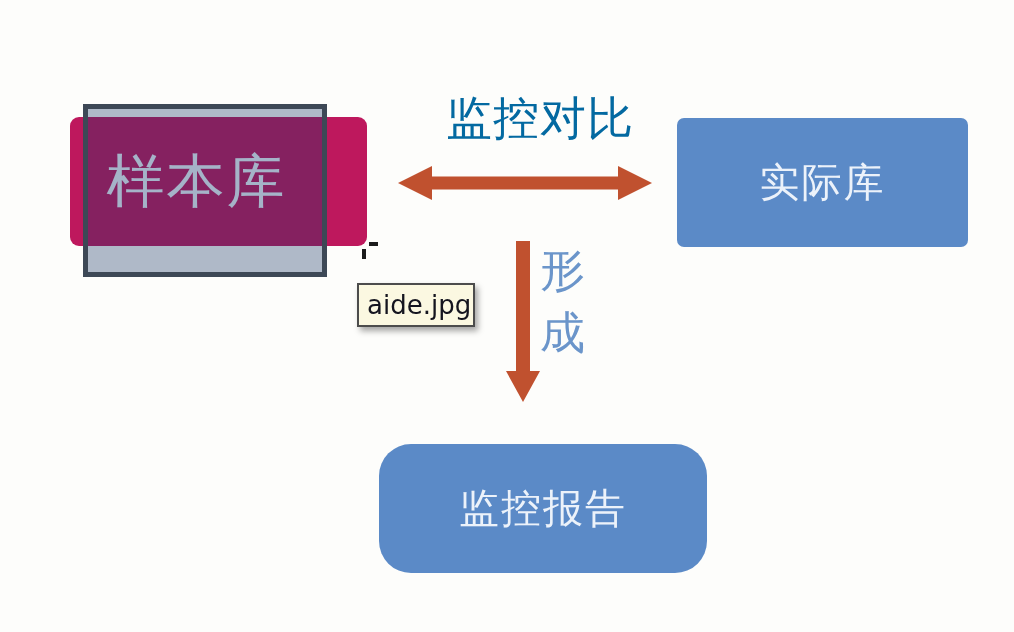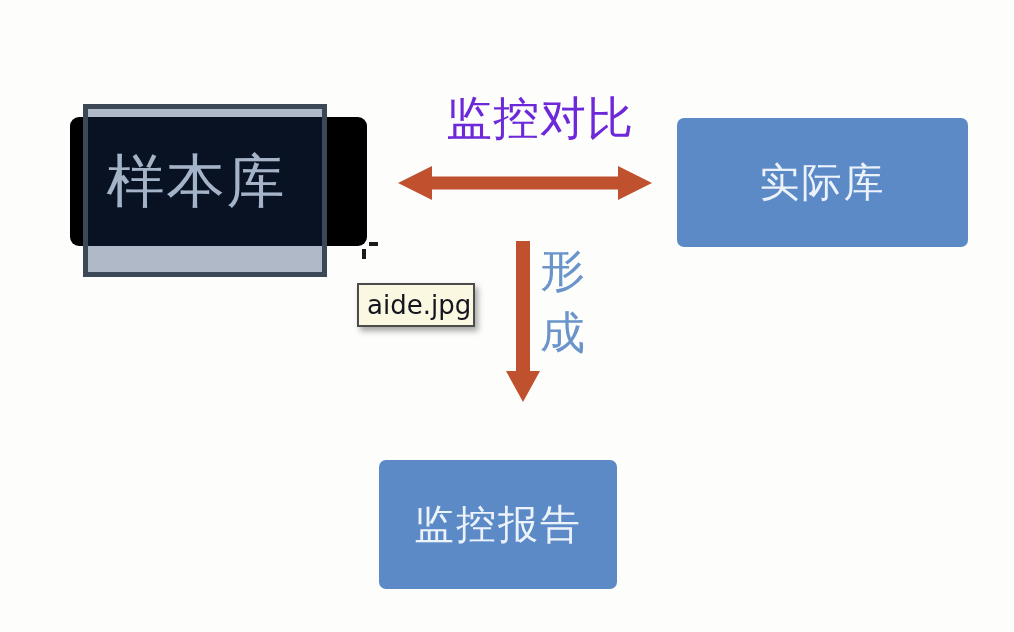--- a/index.html
+++ b/index.html
@@ -29,21 +29,21 @@
     border-radius:9px;
   }
   #node-sample .node-label{
     transform:translateX(-22px);
     font-size:58px;
   }
   #node-actual{
     left:677px;top:118px;width:291px;height:129px;
   }
   #node-report{
-    left:379px;top:460px;width:238px;height:129px;
+    left:379px;top:444px;width:328px;height:129px;border-radius:32px;
   }
   
   #selection{
     position:absolute;
     left:83px;top:104px;width:244px;height:173px;
     box-sizing:border-box;
     border:5px solid #3d4856;
     z-index:5;
   }
   
@@ -82,39 +82,39 @@
   
   .cursor-dash{position:absolute;background:#1b1b1b;z-index:11;}
   #cursor-dash-h{left:369px;top:242px;width:9px;height:4px;}
   #cursor-dash-v{left:362px;top:249px;width:4px;height:10px;}
 </style>
 </head>
 <body>
 
 <div id="canvas" style="background-color: rgb(253, 253, 251);">
 
-  <div class="node" id="node-sample" style="background-color: #000000;">
+  <div class="node" id="node-sample" style="background-color: #be185d;">
     <span class="node-label" style="color: rgb(238, 244, 251);">样本库</span>
   </div>
 
   <div id="selection" style="background-color: rgba(24, 54, 104, 0.34);"></div>
 
   <div class="node" id="node-actual" style="background-color: rgb(91, 138, 199);">
     <span class="node-label">实际库</span>
   </div>
 
   <div class="node" id="node-report" style="background-color: rgb(91, 138, 199);">
     <span class="node-label">监控报告</span>
   </div>
 
   <svg id="arrow-compare" viewBox="0 0 258 40" xmlns="http://www.w3.org/2000/svg">
     <polygon points="2,20 36,3 36,13.5 222,13.5 222,3 256,20 222,37 222,26.5 36,26.5 36,37" fill="#c0512f"></polygon>
   </svg>
 
-  <div id="label-compare" style="color: #6d28d9;">监控对比</div>
+  <div id="label-compare" style="color: #0369a1;">监控对比</div>
 
   <svg id="arrow-form" viewBox="0 0 40 162" xmlns="http://www.w3.org/2000/svg">
     <polygon points="13,0 27,0 27,130 37,130 20,161 3,130 13,130" fill="#c0512f"></polygon>
   </svg>
 
   <div id="label-form" style="color: rgb(107, 149, 202);">形成</div>
 
   <div id="tooltip" style="background-color: rgb(251, 248, 225);">
     <span>aide.jpg</span>
   </div>

